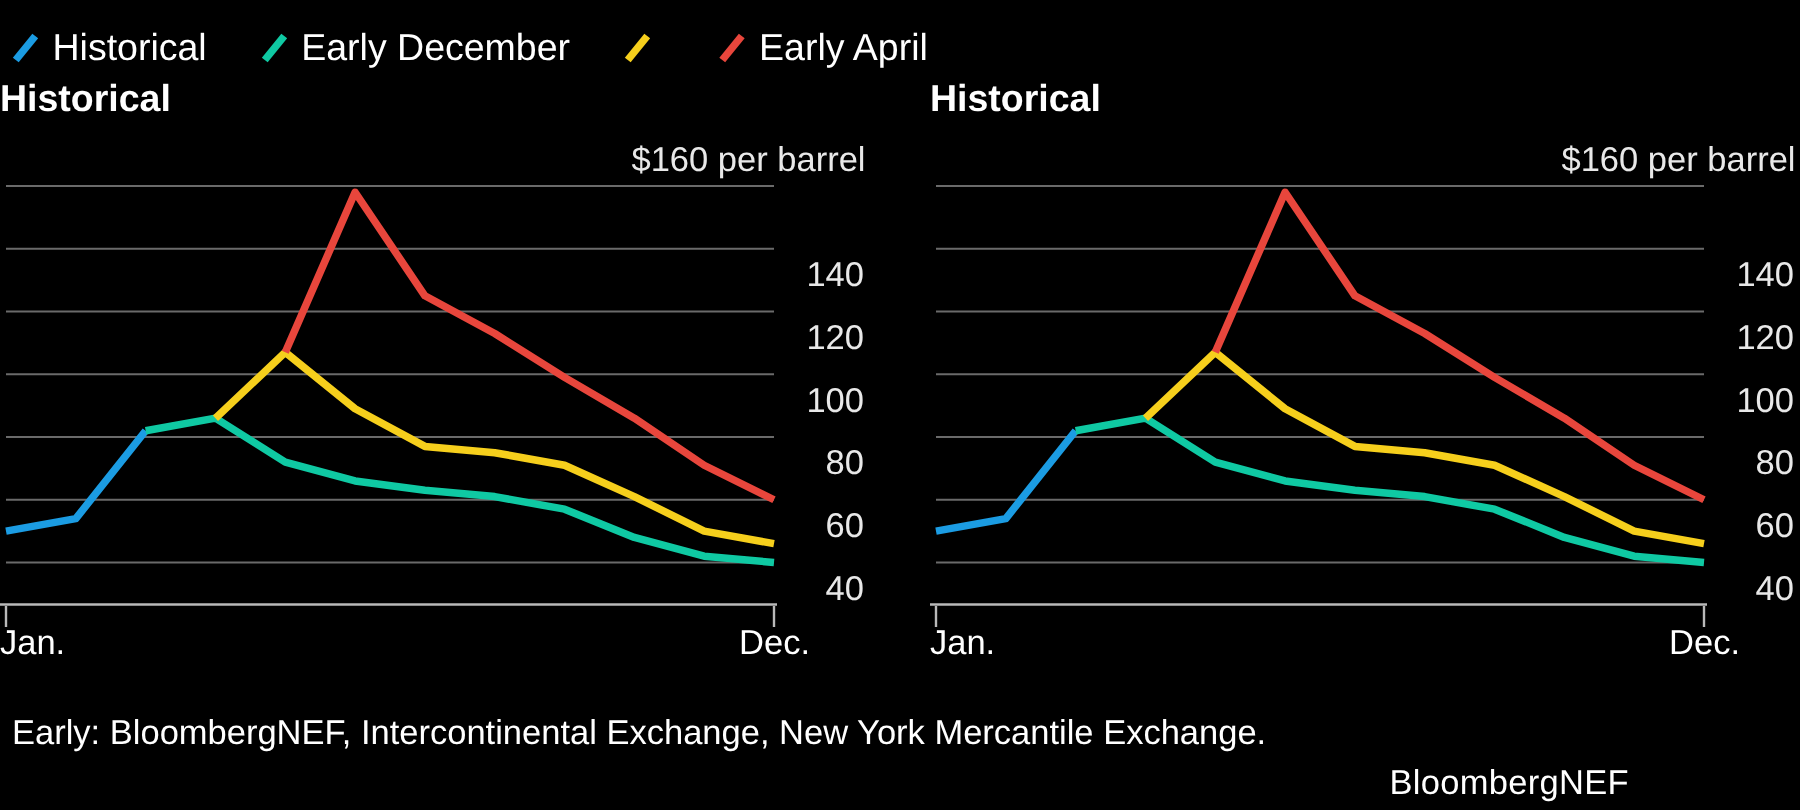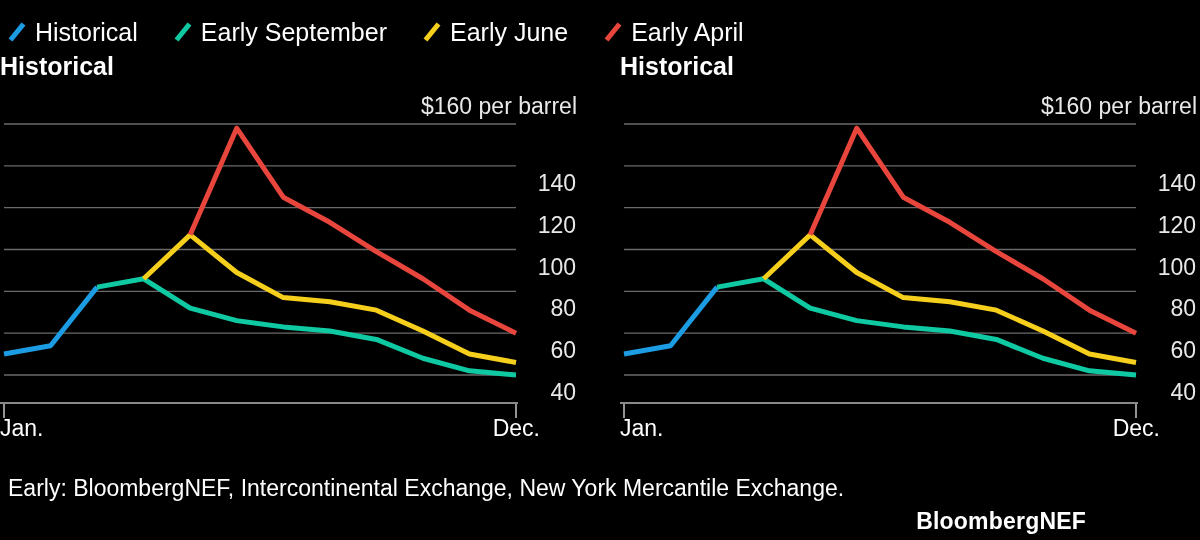--- a/index.html
+++ b/index.html
@@ -107,21 +107,21 @@
     line-height: 26px;
     color: #ffffff;
     white-space: nowrap;
   }
   .brand {
     position: absolute;
     right: 0px;
     top: 508px;
     font-size: 23px;
     line-height: 26px;
-    font-weight: bold;
+    font-weight: normal;
     color: #ffffff;
     white-space: nowrap;
     letter-spacing: 0.2px;
   }
 </style>
 </head>
 <body>
 
 <div id="root">
 
@@ -133,29 +133,28 @@
         </svg>
       </span>
       <span class="legend-label">Historical</span>
     </div>
     <div class="legend-item">
       <span class="legend-swatch">
         <svg width="18" height="22" viewBox="0 0 18 22">
           <line x1="2.5" y1="19" x2="15.5" y2="3" stroke="#0fc9a3" stroke-width="5" stroke-linecap="butt"></line>
         </svg>
       </span>
-      <span class="legend-label">Early September</span>
+      <span class="legend-label">Early December</span>
     </div>
     <div class="legend-item">
       <span class="legend-swatch">
         <svg width="18" height="22" viewBox="0 0 18 22">
           <line x1="2.5" y1="19" x2="15.5" y2="3" stroke="#f6cf1c" stroke-width="5" stroke-linecap="butt"></line>
         </svg>
       </span>
-      <span class="legend-label">Early June</span>
     </div>
     <div class="legend-item">
       <span class="legend-swatch">
         <svg width="18" height="22" viewBox="0 0 18 22">
           <line x1="2.5" y1="19" x2="15.5" y2="3" stroke="#e8463c" stroke-width="5" stroke-linecap="butt"></line>
         </svg>
       </span>
       <span class="legend-label">Early April</span>
     </div>
   </div>

